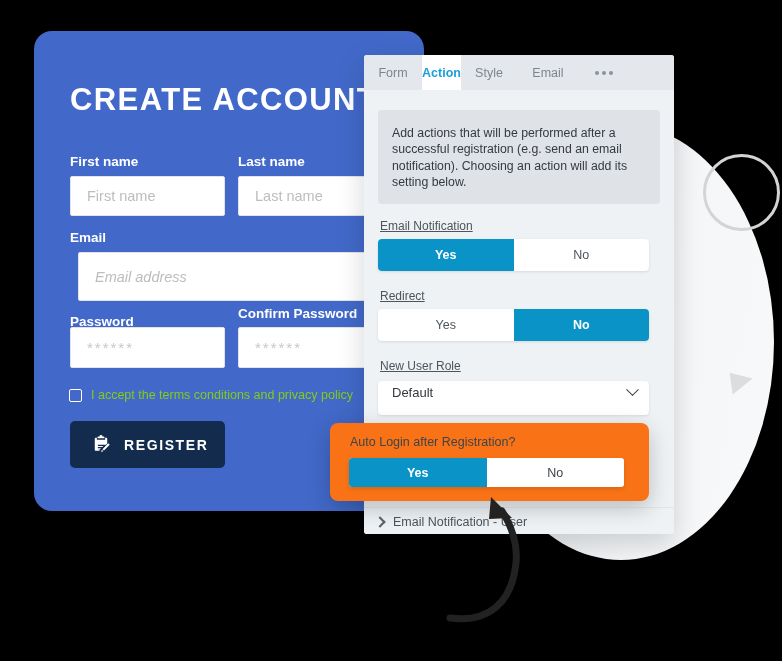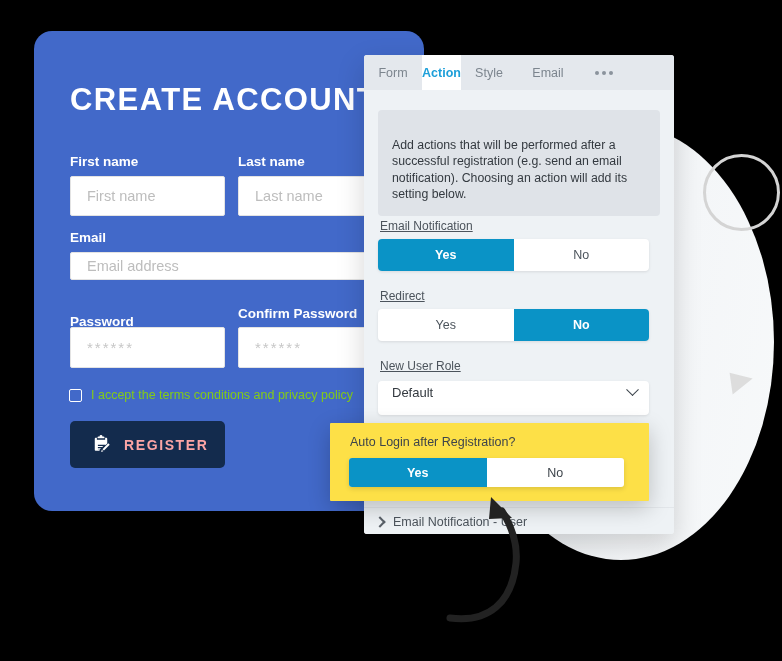--- a/index.html
+++ b/index.html
@@ -139,21 +139,21 @@
     z-index: 6;
     cursor: pointer;
   }
   .register-btn .ico {
     margin-left: 20px;
     margin-right: 12px;
     display: flex;
     align-items: center;
   }
   .register-btn .lbl {
-    color: #fca5a5;
+    color: #ffffff;
     font-size: 14px;
     font-weight: bold;
     letter-spacing: 1.6px;
   }
 
   
   .panel {
     position: absolute;
     left: 364px;
     top: 55px;
@@ -205,21 +205,21 @@
   }
 
   .helpbox {
     position: absolute;
     left: 14px;
     top: 55px;
     width: 282px;
     box-sizing: border-box;
     background: #dfe3e8;
     border-radius: 4px;
-    padding: 27px 14px 13px 14px;
+    padding: 15px 14px 13px 14px;
     font-size: 12.3px;
     line-height: 16.4px;
     color: #343a40;
   }
 
   .sec-label {
     position: absolute;
     left: 16px;
     font-size: 12px;
     color: #4c545c;
@@ -302,22 +302,22 @@
     white-space: nowrap;
   }
 
   
   .popup {
     position: absolute;
     left: 330px;
     top: 423px;
     width: 319px;
     height: 78px;
-    background: #fde047;
-    border-radius: 1px;
+    background: #f97316;
+    border-radius: 8px;
     box-shadow: 0 7px 22px rgba(0,0,0,0.22);
     z-index: 20;
   }
   .popup .ptitle {
     position: absolute;
     left: 20px;
     top: 12px;
     font-size: 12.5px;
     color: #3d444b;
     white-space: nowrap;
@@ -371,21 +371,21 @@
 
   <div class="blue-title">CREATE ACCOUNT</div>
 
   <div class="fld-label" style="left:70px; top:154px;">First name</div>
   <div class="fld-input" style="left:70px; top:176px; width:155px; height:40px;">First name</div>
 
   <div class="fld-label" style="left:238px; top:154px;">Last name</div>
   <div class="fld-input" style="left:238px; top:176px; width:155px; height:40px;">Last name</div>
 
   <div class="fld-label" style="left:70px; top:230px;">Email</div>
-  <div class="fld-input" style="left:70px; top:252px; width:323px; height:28px;">Email address</div>
+  <div class="fld-input" style="left:78px; top:252px; width:323px; height:49px;font-style:italic;">Email address</div>
 
   <div class="fld-label" style="left:70px; top:314px;">Password</div>
   <div class="fld-input pw" style="left:70px; top:327px; width:155px; height:41px;">******</div>
 
   <div class="fld-label" style="left:238px; top:306px;">Confirm Password</div>
   <div class="fld-input pw" style="left:238px; top:327px; width:155px; height:41px;">******</div>
 
   <div class="terms-row">
     <span class="cb-box"></span>
     <span class="terms-text">I accept the terms conditions and privacy policy</span>

